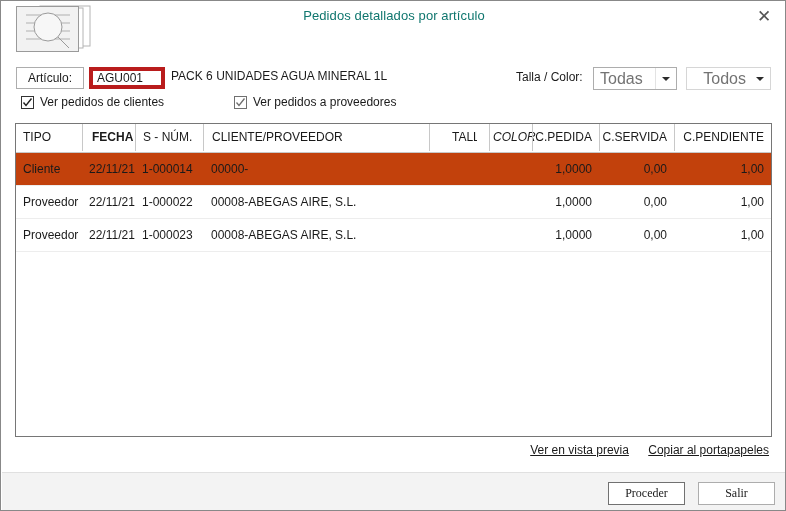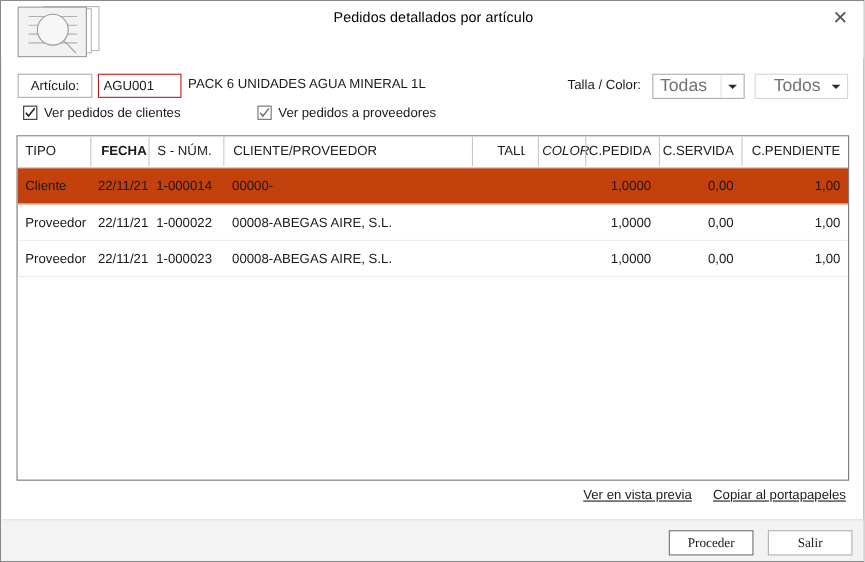--- a/index.html
+++ b/index.html
@@ -31,21 +31,21 @@
     width: 786px;
     height: 52px;
     background: #ffffff;
   }
   .title-text {
     position: absolute;
     left: 0; top: 7px;
     width: 786px;
     text-align: center;
     font-size: 13px;
-    color: #000000;
+    color: #0f766e;
     letter-spacing: .1px;
   }
   .close-btn {
     position: absolute;
     right: 8px; top: 3px;
     width: 30px; height: 26px;
     line-height: 26px;
     text-align: center;
     font-size: 17px;
     color: #555555;
@@ -71,21 +71,21 @@
     background: #ffffff;
     text-align: center;
     font-size: 12px;
     color: #1a1a1a;
   }
   .article-input {
     position: absolute;
     left: 88px; top: 66px;
     width: 76px; height: 22px;
     box-sizing: border-box;
-    border: 1px solid #b91c1c;
+    border: 4px solid #b91c1c;
     background: #ffffff;
     font-family: "Liberation Sans", sans-serif;
     font-size: 12px;
     color: #1a1a1a;
     padding: 0 4px;
     outline: none;
   }
   .article-desc {
     position: absolute;
     left: 170px; top: 68px;

